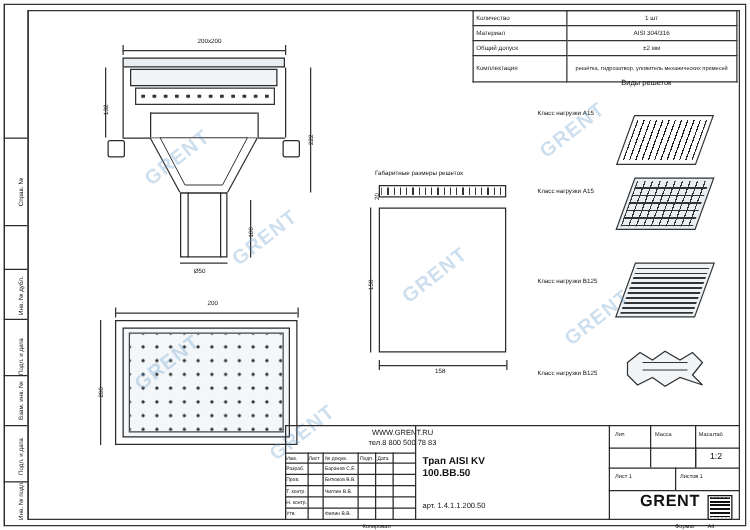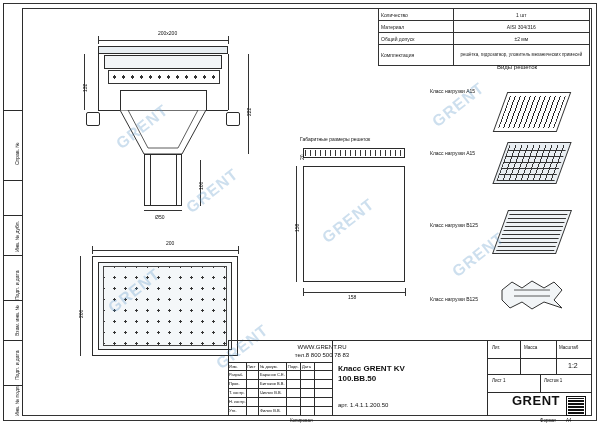--- a/index.html
+++ b/index.html
@@ -208,21 +208,21 @@
   <div class="txt" style="left:229px;top:372px;font-size:4px;">Разраб.</div>
   <div class="txt" style="left:260px;top:372px;font-size:4px;">Баранов С.Е.</div>
   <div class="txt" style="left:229px;top:381px;font-size:4px;">Пров.</div>
   <div class="txt" style="left:260px;top:381px;font-size:4px;">Битюков В.В.</div>
   <div class="txt" style="left:229px;top:390px;font-size:4px;">Т. контр.</div>
   <div class="txt" style="left:260px;top:390px;font-size:4px;">Чиглин В.В.</div>
   <div class="txt" style="left:229px;top:399px;font-size:4px;">Н. контр.</div>
   <div class="txt" style="left:229px;top:408px;font-size:4px;">Утв.</div>
   <div class="txt" style="left:260px;top:408px;font-size:4px;">Филин В.В.</div>
 
-  <div class="txt txt8" style="left:338px;top:364px;font-weight:bold;">Класс GRENT KV</div>
+  <div class="txt txt8" style="left:338px;top:364px;font-weight:bold;">Трап AISI KV</div>
   <div class="txt txt8" style="left:338px;top:374px;font-weight:bold;">100.BB.50</div>
   <div class="txt txt6" style="left:338px;top:402px;">арт. 1.4.1.1.200.50</div>
 
   <div class="line" style="left:487px;top:340px;width:1px;height:76px;"></div>
   <div class="line" style="left:487px;top:358px;width:105px;height:1px;"></div>
   <div class="line" style="left:487px;top:374px;width:105px;height:1px;"></div>
   <div class="line" style="left:487px;top:392px;width:105px;height:1px;"></div>
   <div class="line" style="left:520px;top:340px;width:1px;height:34px;"></div>
   <div class="line" style="left:556px;top:340px;width:1px;height:34px;"></div>
   <div class="line" style="left:556px;top:358px;width:1px;height:16px;"></div>

